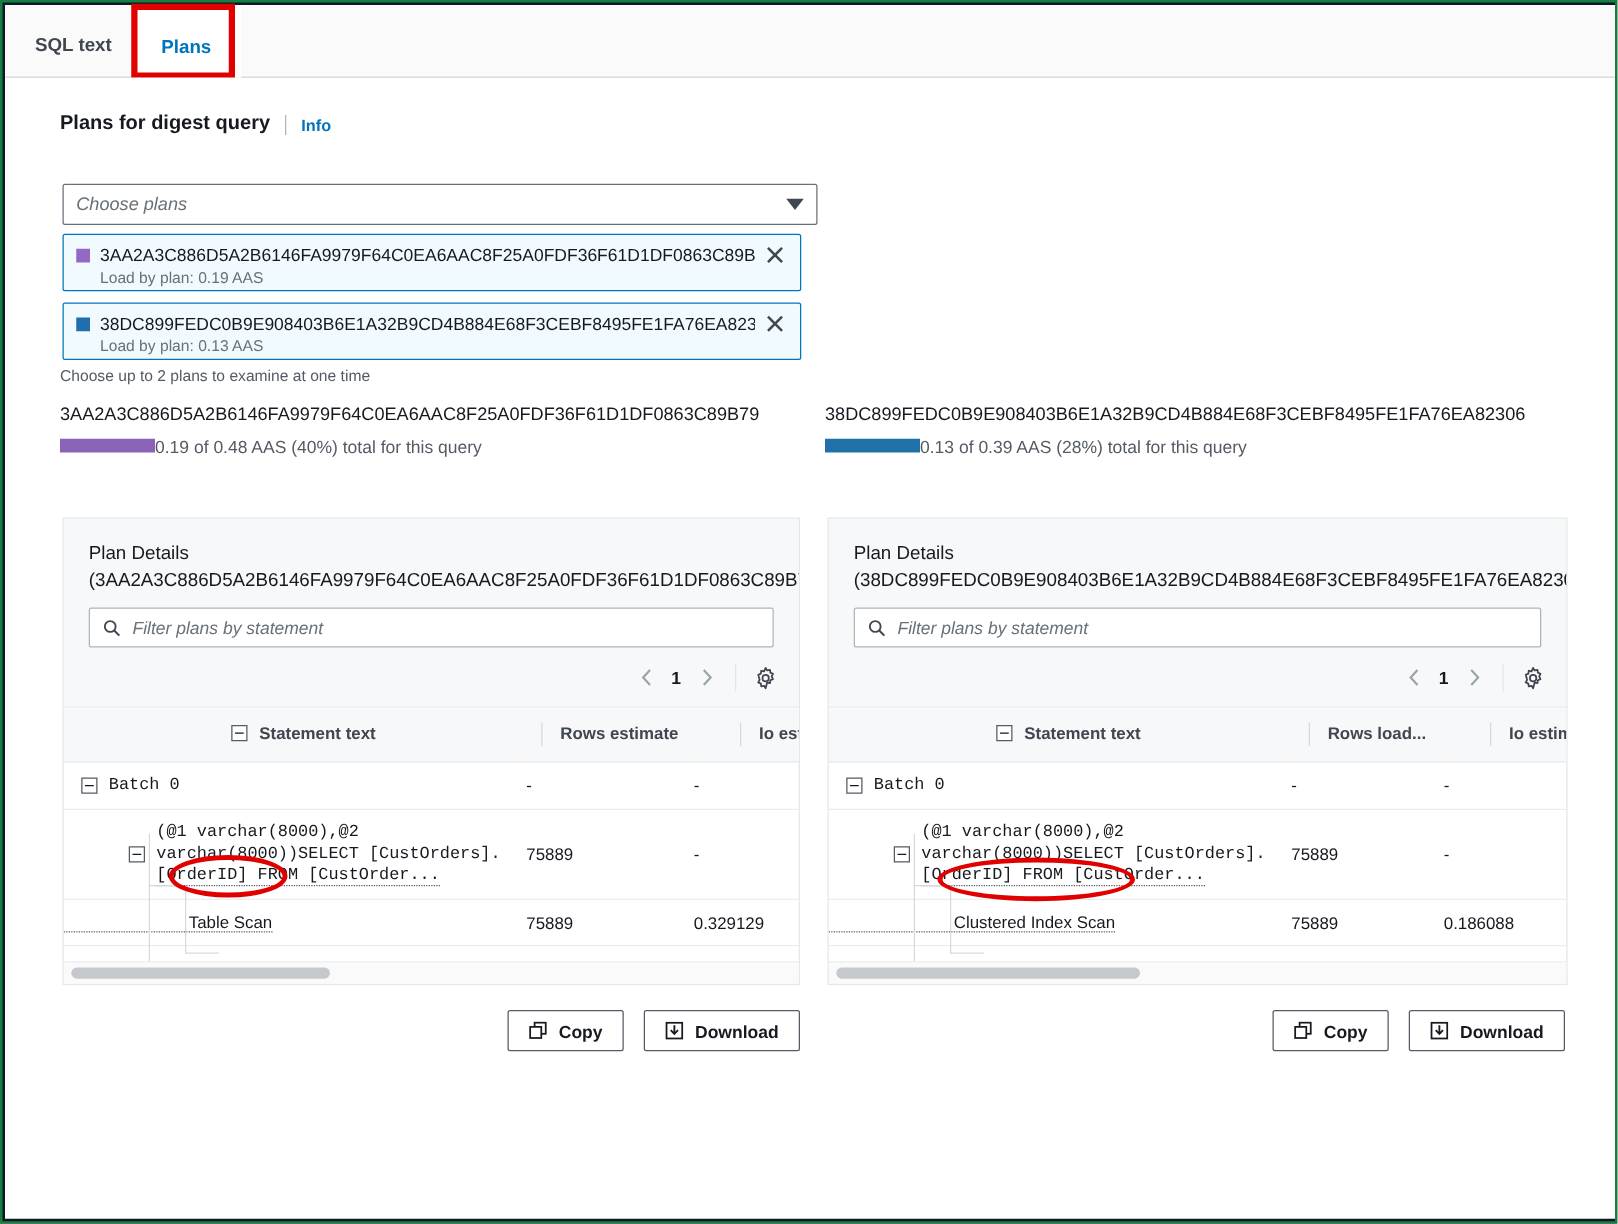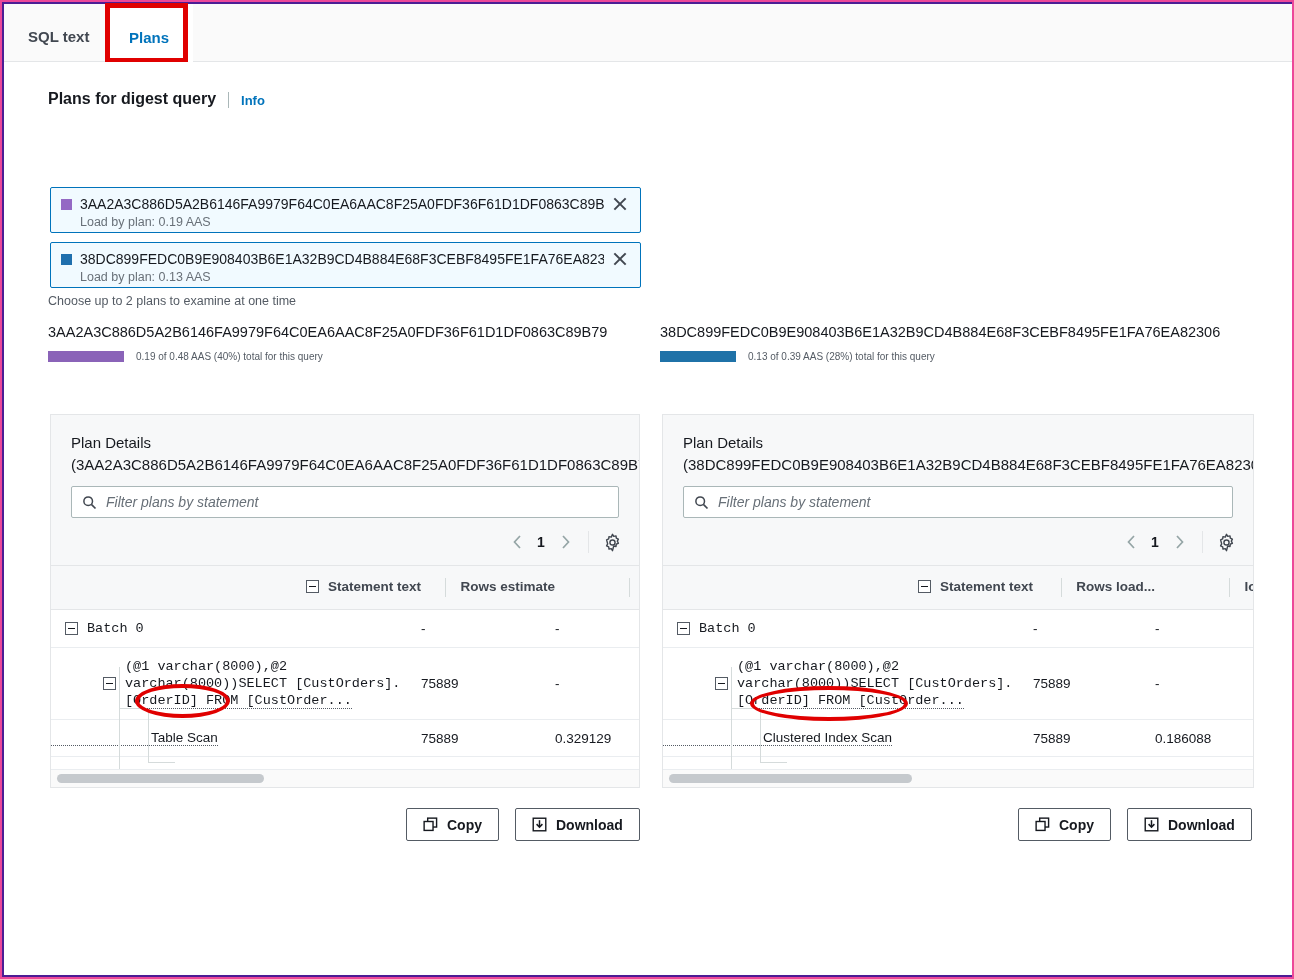--- a/index.html
+++ b/index.html
@@ -8,22 +8,22 @@
     background: #ffffff;
   }
   body {
     font-family: "Liberation Sans", sans-serif;
     -webkit-font-smoothing: antialiased;
   }
   #page {
     position: relative;
     width: 1294px;
     height: 979px;
-    background: #4c1d95;
-    border: 2px solid #ec4899;
+    background: #0f172a;
+    border: 2px solid #15803d;
     box-sizing: border-box;
     overflow: hidden;
   }
 
   
   .tabbar {
     position: absolute;
     left: 2px;
     top: 2px;
     width: 1288px;
@@ -209,23 +209,22 @@
     align-items: center;
     margin-top: 11px;
     height: 11px;
   }
   .aas-bar {
     width: 76px;
     height: 11px;
     flex: none;
   }
   .aas-text {
-    font-size: 10px;
+    font-size: 14px;
     color: #545b64;
-    margin-left: 12px;
   }
 
   .panel {
     position: absolute;
     top: 352px;
     border: 1px solid #e4e6e8;
     background: #ffffff;
     box-sizing: border-box;
     overflow: hidden;
   }
@@ -290,21 +289,21 @@
 
   
   .tbl { width: 100%; border-collapse: collapse; table-layout: fixed; }
   .tbl thead th {
     background: #f7f8f9;
     border-top: 1px solid #e4e6e8;
     border-bottom: 1px solid #e4e6e8;
     font-size: 13.5px;
     font-weight: bold;
     color: #414750;
-    text-align: right;
+    text-align: center;
     padding: 12px 0 12px 0;
     height: 19px;
     box-sizing: content-box;
     white-space: nowrap;
     overflow: hidden;
   }
   .tbl td {
     border-bottom: 1px solid #eaedf0;
     font-size: 13.5px;
     color: #16191f;
@@ -418,20 +417,24 @@
 
   <div class="content">
 
     <div class="section-head">
       <span class="section-title">Plans for digest query</span>
       <span class="vsep"></span>
       <span class="info-link">Info</span>
     </div>
 
 
+    <div class="select-box">
+      <span class="select-placeholder">Choose plans</span>
+      <span class="caret"></span>
+    </div>
 
     <div class="token t1">
       <div class="token-row">
         <span class="swatch" id="sw0" style="background: rgb(148, 105, 196);"></span>
         <span class="token-label">3AA2A3C886D5A2B6146FA9979F64C0EA6AAC8F25A0FDF36F61D1DF0863C89B79</span>
         <span class="token-x"></span>
       </div>
       <div class="token-sub">Load by plan: 0.19 AAS</div>
     </div>
 

